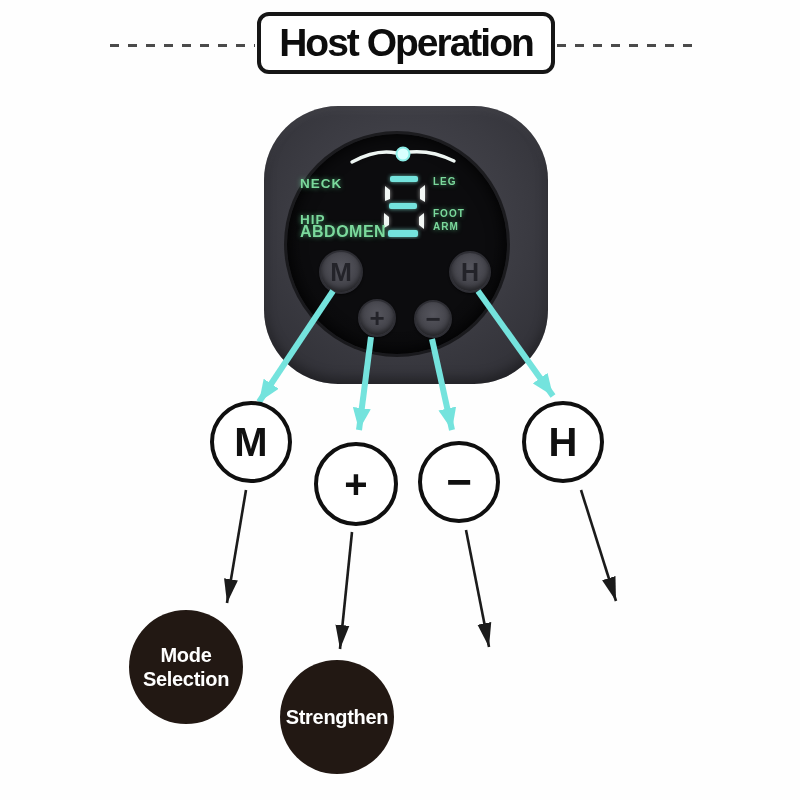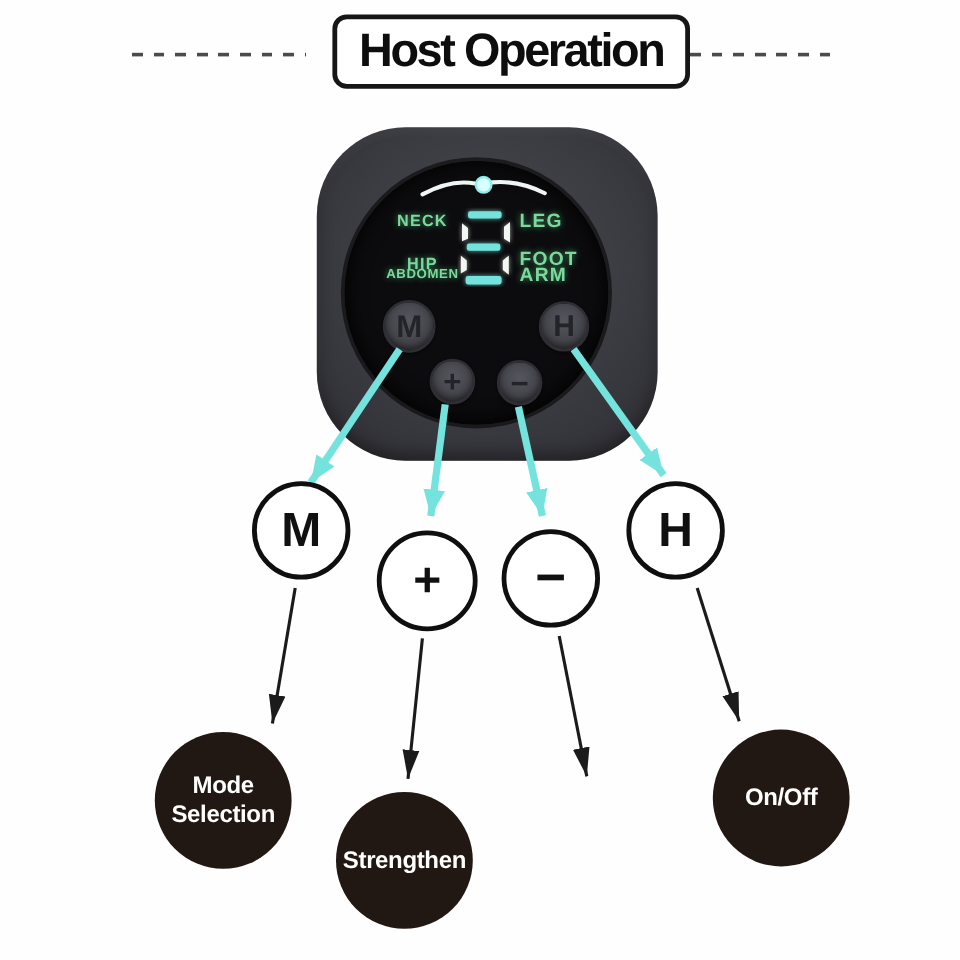--- a/index.html
+++ b/index.html
@@ -2,40 +2,40 @@
 <html style="--accent-cyan: #74e3dd; --display-green: #7bd99c; --outcome-bg: #221813; --arrow-black: #1b1b1b;"><head>
 <meta charset="utf-8">
 <style>
   html,body{margin:0;padding:0;background:#ffffff;}
   .stage{position:relative;width:800px;height:800px;background:#fefefe;overflow:hidden;
          font-family:"Liberation Sans",sans-serif;}
 
   
   .banner{position:absolute;left:257px;top:12px;width:298px;height:62px;
           background:#ffffff;border:4px solid #161616;border-radius:12px;
-          display:flex;align-items:center;justify-content:center;box-sizing:border-box;margin-left:20px;}
+          display:flex;align-items:center;justify-content:center;box-sizing:border-box;}
   .banner-title{font-size:39px;font-weight:bold;letter-spacing:-2px;color:#0d0d0d;white-space:nowrap;}
   .dash{position:absolute;top:44px;height:3px;
         background:repeating-linear-gradient(90deg,#4b4b4b 0 9px,transparent 9px 18px);}
   .dash-left{left:110px;width:145px;}
   .dash-right{left:557px;width:135px;}
 
   
   .device{position:absolute;left:264px;top:106px;width:284px;height:278px;
           border-radius:74px;
           background:radial-gradient(circle at 50% 42%,#4a4a52 0%,#3b3b42 55%,#2d2d33 100%);
           box-shadow:inset 0 -6px 12px rgba(0,0,0,.35), inset 0 4px 8px rgba(255,255,255,.06);}
   .display{position:absolute;left:287px;top:134px;width:220px;height:220px;border-radius:50%;
            background:radial-gradient(circle at 50% 45%,#0c0c0e 60%,#050506 100%);
            box-shadow:inset 0 0 18px #000, 0 0 0 3px rgba(0,0,0,.55);}
   .disp-label{position:absolute;color:var(--display-green,#7bd99c);font-weight:bold;
               letter-spacing:1px;text-shadow:0 0 5px rgba(110,255,170,.55);}
-  .dl-left{left:300px;width:104px;text-align:center;font-size:13.5px;}
-  .dl-right{left:433px;text-align:left;font-size:16px;}
-  .dl-small{font-size:11px;letter-spacing:.5px;}
+  .dl-left{left:300px;width:104px;font-size:13.5px;}
+  .dl-right{left:433px;text-align:left;font-size:10px;}
+  .dl-small{font-size:16px;letter-spacing:.5px;}
 
   .arc-svg{position:absolute;left:346px;top:141px;width:114px;height:30px;}
   .digit-svg{position:absolute;left:381px;top:173px;width:48px;height:66px;}
   .seg-h{fill:var(--accent-cyan,#9feee4);filter:drop-shadow(0 0 2px rgba(140,255,240,.7));}
   .seg-v{fill:#f2f7f4;filter:drop-shadow(0 0 2px rgba(255,255,255,.6));}
 
   .dev-btn{position:absolute;border-radius:50%;
            background:radial-gradient(circle at 50% 38%,#55555d 0%,#45454c 55%,#37373d 100%);
            border:2px solid #2e2e34;box-sizing:border-box;
            box-shadow:inset 0 -3px 5px rgba(0,0,0,.45), 0 1px 2px rgba(0,0,0,.6);
@@ -172,17 +172,14 @@
   <div class="legend-circle lc-h">
       <span>H</span>
     </div>
 
   <div class="outcome oc-strengthen">
     <span class="oc-label oc-nowrap">Strengthen</span>
   </div>
   <div class="outcome oc-mode">
     <span class="oc-label">Mode Selection</span>
   </div>
-  <div class="outcome oc-onoff">
-    <span class="oc-label oc-nowrap">On/Off</span>
-  </div>
 
 </div>
 
 </body></html>

